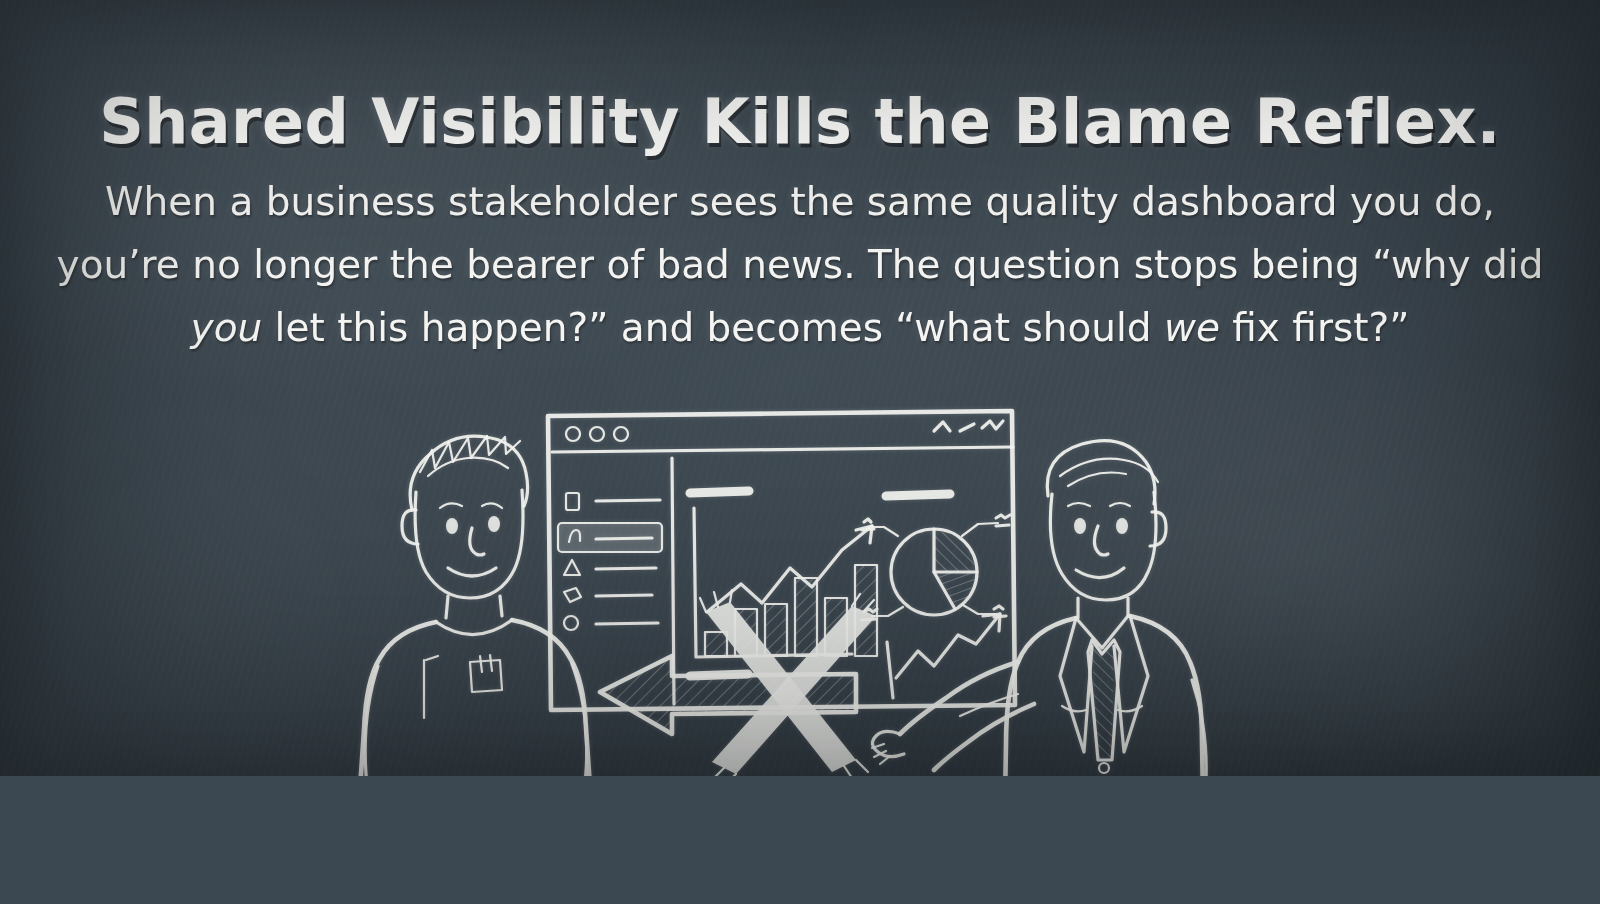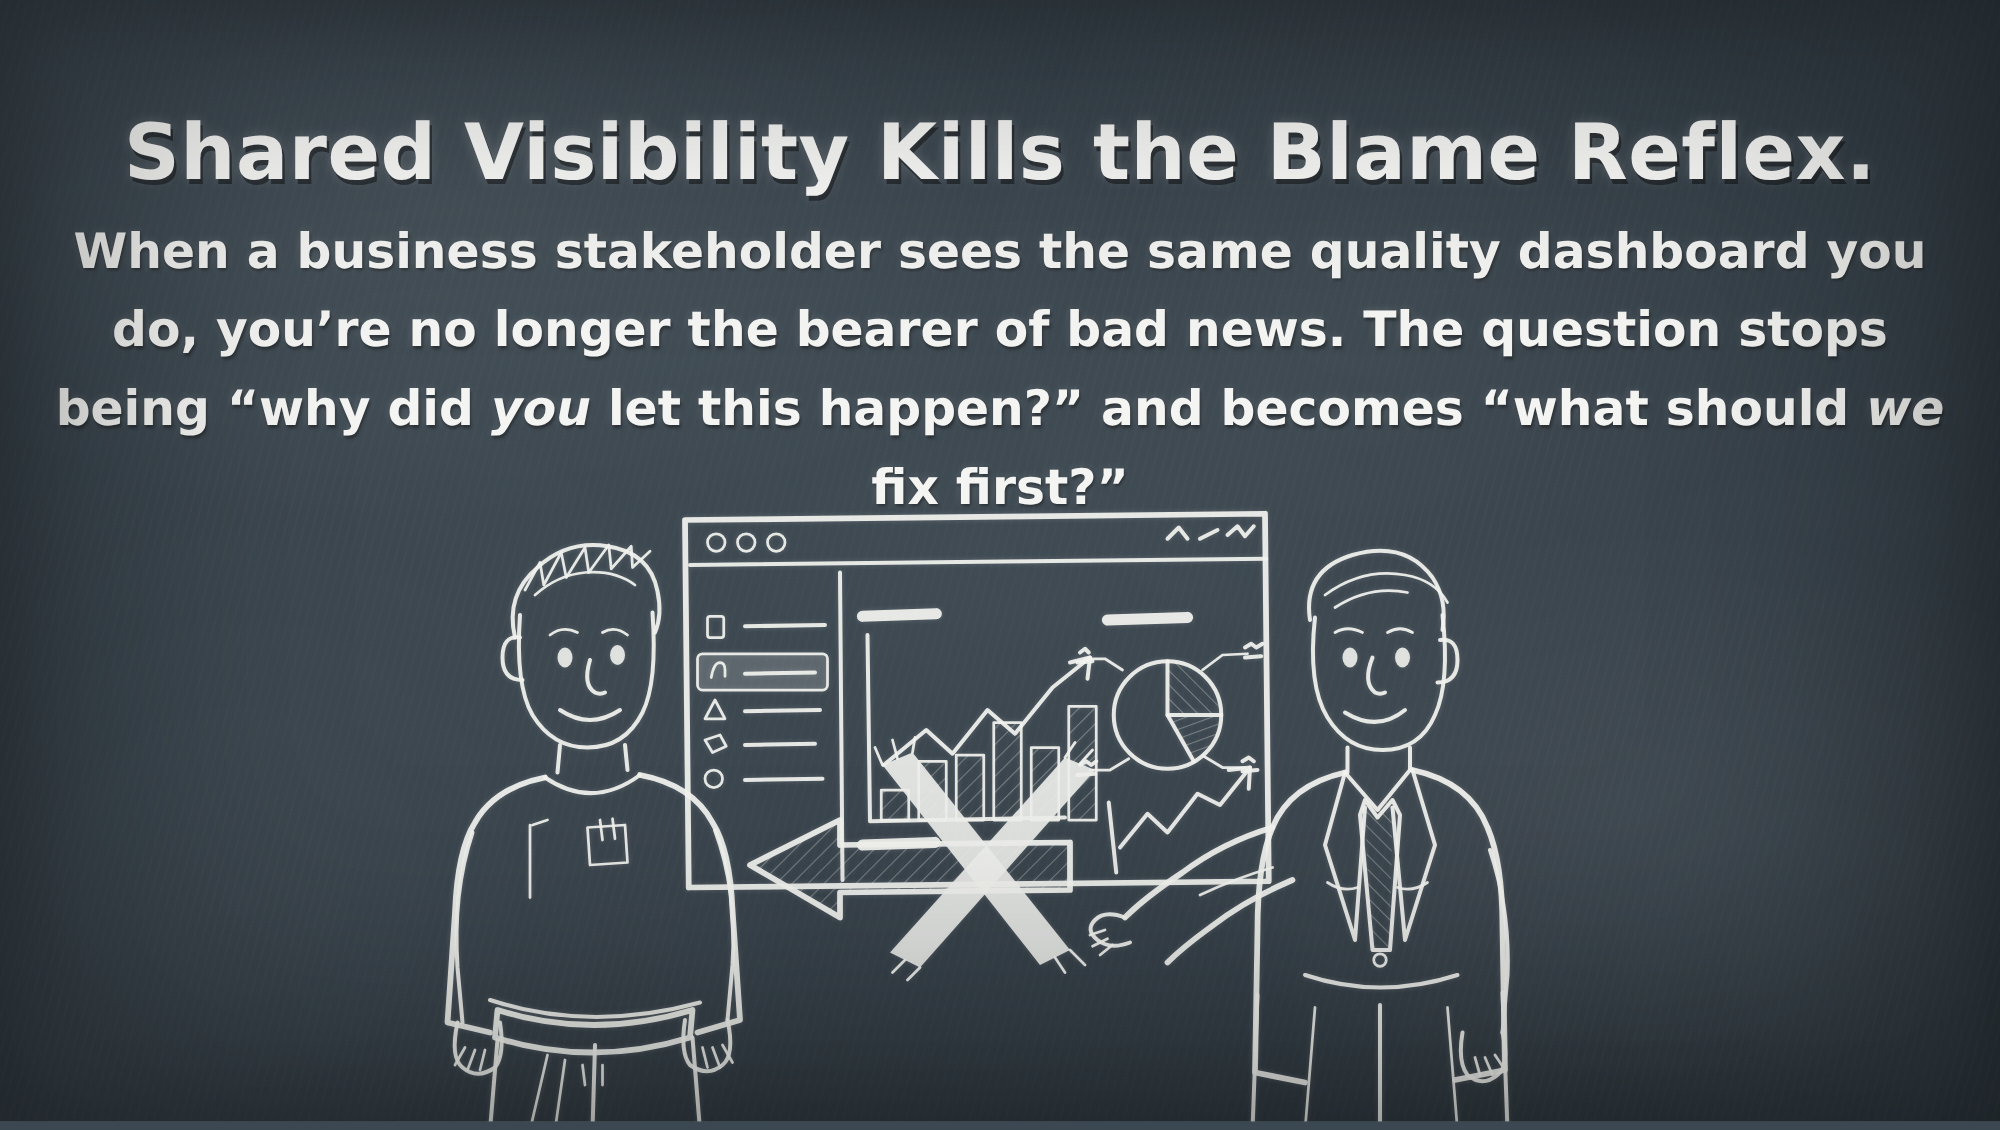--- a/index.html
+++ b/index.html
@@ -2,21 +2,21 @@
 <html><head>
 <meta charset="utf-8">
 <style>
   html,body{margin:0;padding:0;}
   body{
     width:1600px;height:904px;overflow:hidden;
     background:#3c4851;
     font-family:"DejaVu Sans", sans-serif;
   }
   #stage{
-    position:relative;width:1600px;height:897px;overflow:hidden;
+    position:relative;width:1600px;height:776px;overflow:hidden;
     background:
       radial-gradient(ellipse 900px 420px at 22% 18%, rgba(255,255,255,.055), rgba(255,255,255,0) 62%),
       radial-gradient(ellipse 700px 380px at 82% 72%, rgba(255,255,255,.045), rgba(255,255,255,0) 60%),
       radial-gradient(ellipse 1200px 700px at 50% 50%, rgba(255,255,255,.03), rgba(0,0,0,.10) 78%),
       linear-gradient(160deg,#414e58 0%,#3b4750 38%,#39444d 64%,#333e46 100%);
   }
   
   #grain{
     position:absolute;inset:0;pointer-events:none;opacity:.5;
     background-image:
@@ -37,21 +37,21 @@
     position:absolute;left:0;top:48px;width:1600px;text-align:center;
     font-family:"DejaVu Sans", sans-serif;
     font-weight:700;font-size:62px;line-height:1.04;
     letter-spacing:.4px;
     color:#fdfdfb;
     text-shadow:2px 4px 0 rgba(0,0,0,.42), 0 0 10px rgba(255,255,255,.20);
   }
   #subcopy{
     position:absolute;left:38px;top:170px;width:1524px;text-align:center;
     font-family:"DejaVu Sans", sans-serif;
-    font-weight:700;font-size:39px;line-height:63px;
+    font-weight:400;font-size:39px;line-height:63px;
     color:#f4f5f2;
     text-shadow:1px 2px 3px rgba(0,0,0,.45), 0 0 7px rgba(255,255,255,.15);
   }
   #subcopy em{font-style:italic;}
 
   
   #art{position:absolute;left:0;top:360px;width:1600px;height:544px;}
   #art svg{display:block;width:1600px;height:544px;
     filter:drop-shadow(0 0 2px rgba(255,255,255,.18));}
   .ck{fill:none;stroke:#f2f3ef;stroke-linecap:round;stroke-linejoin:round;opacity:.93;}

